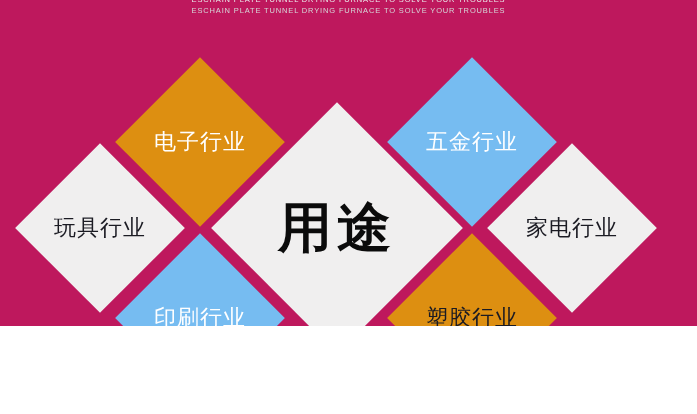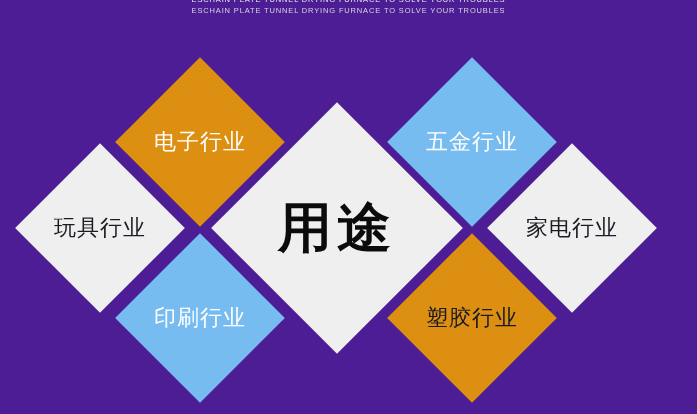--- a/index.html
+++ b/index.html
@@ -12,22 +12,22 @@
     height: 414px;
     background: #ffffff;
     font-family: "Liberation Sans", "DejaVu Sans", sans-serif;
     overflow: hidden;
     position: relative;
   }
 
   #stage {
     position: relative;
     width: 697px;
-    height: 414px;
-    background: #4c1d95;
+    height: 326px;
+    background: #be185d;
     overflow: hidden;
   }
 
   
   .banner {
     position: absolute;
     left: 0;
     top: 0;
     width: 697px;
     height: 24px;

